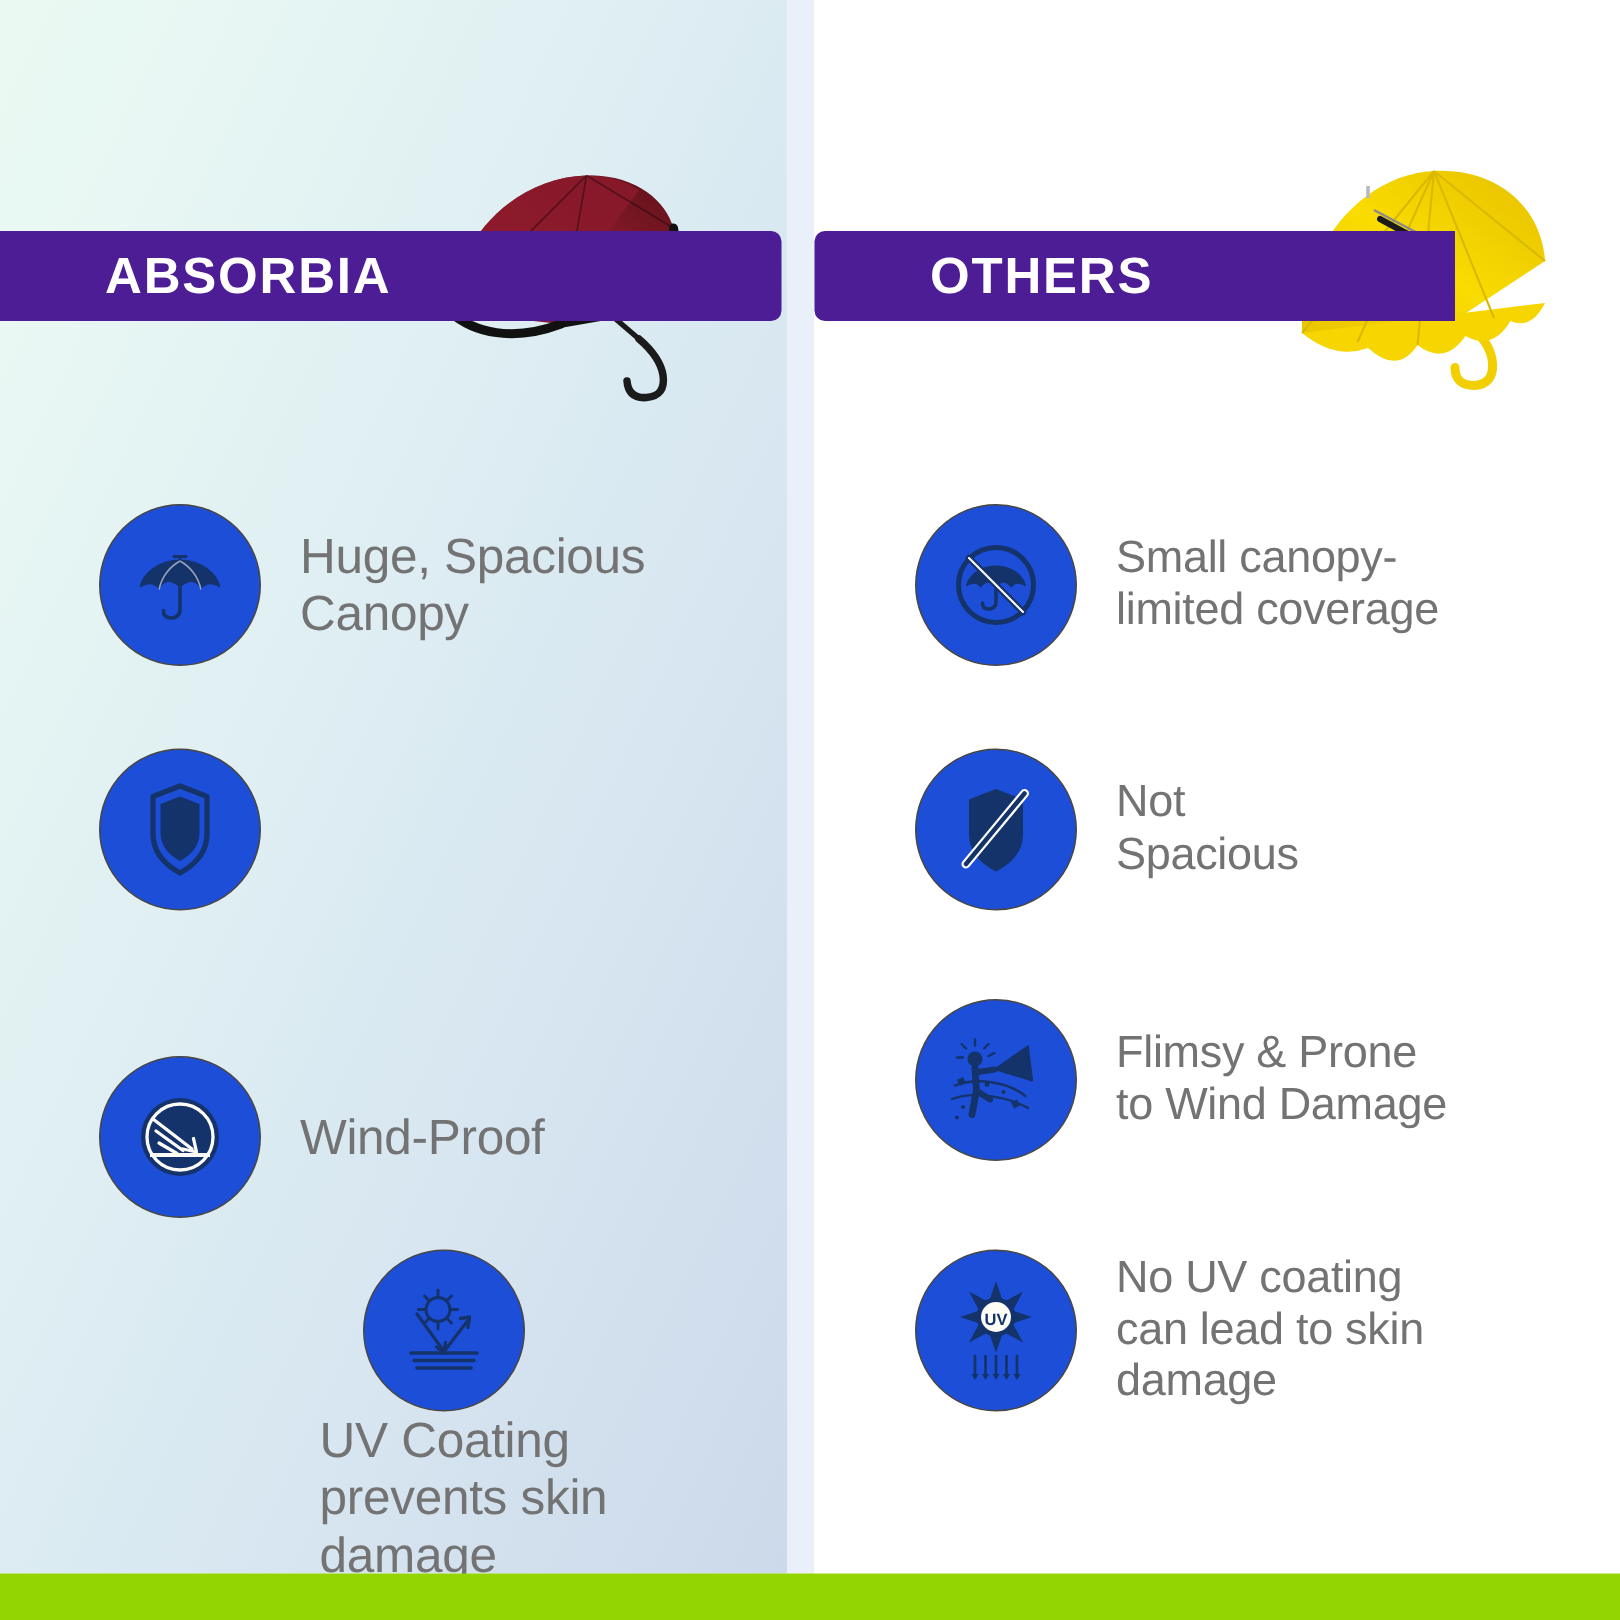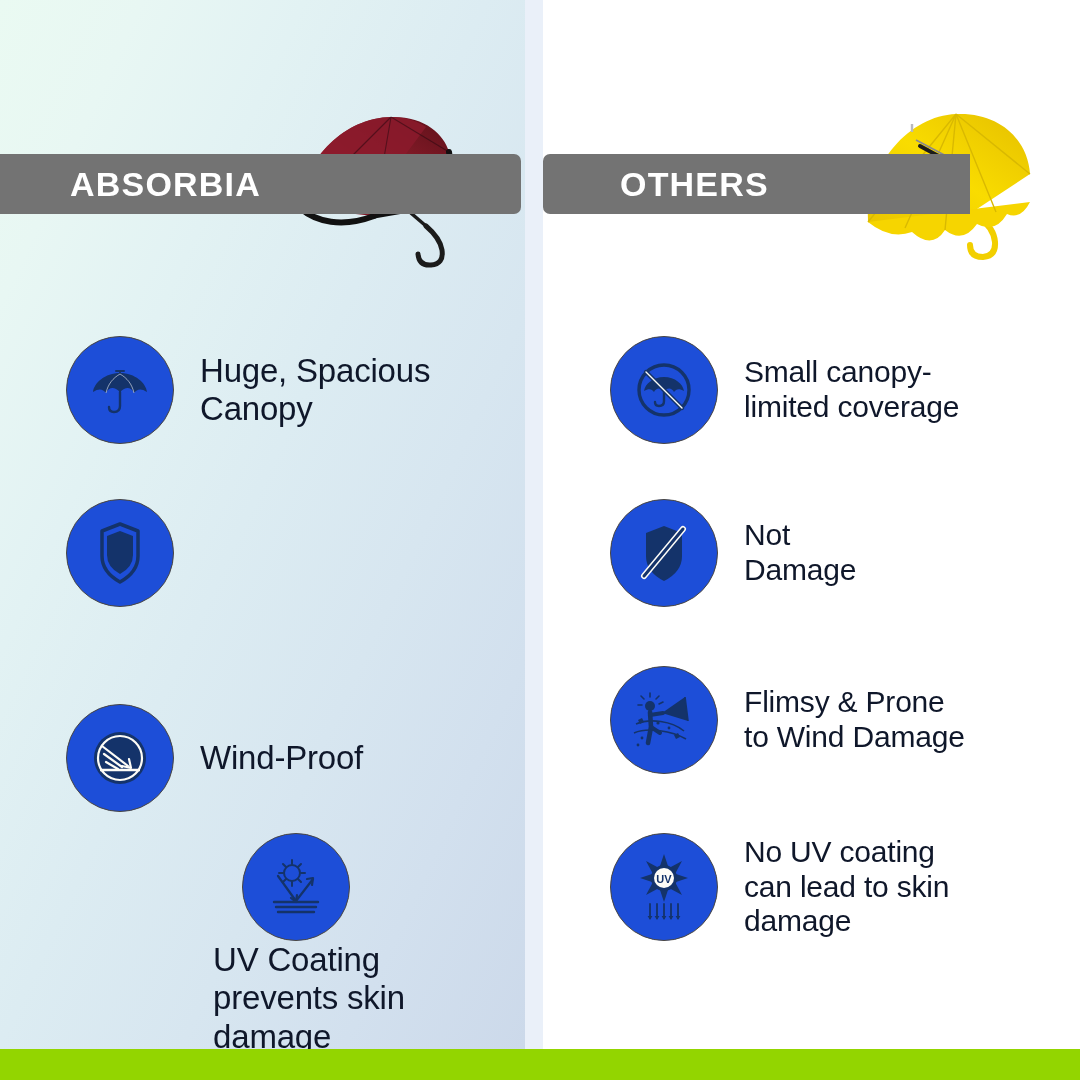--- a/index.html
+++ b/index.html
@@ -25,21 +25,21 @@
     background:#ffffff;
   }
   .bottom-bar{
     position:absolute;left:0;top:1049px;width:1080px;height:31px;
     background:#93d500;
   }
 
   
   .banner{
     position:absolute;height:60px;
-    background:#737373;
+    background:#4c1d95;
     display:flex;align-items:center;
     box-sizing:border-box;
   }
   .banner-left{left:0;top:154px;width:521px;border-radius:0 7px 7px 0;padding-left:70px;}
   .banner-right{left:543px;top:154px;width:427px;border-radius:7px 0 0 7px;padding-left:77px;}
   .banner-title{
     color:#ffffff;
     font-size:34px;
     font-weight:bold;
     letter-spacing:1.2px;
@@ -66,21 +66,21 @@
     border-radius:50%;
     background:#1d4ed8;
     border:1.6px solid #4a4640;
     display:flex;align-items:center;justify-content:center;
     box-sizing:border-box;
   }
   .icon-circle svg{display:block;}
 
   .row-label{
     margin-left:26px;
-    color:#0f172a;
+    color:#737373;
     font-size:33px;
     line-height:1.16;
     font-weight:normal;
     letter-spacing:-0.2px;
     white-space:pre-line;
   }
   .row.right .row-label{font-size:30px;}
 </style>
 </head>
 <body>
@@ -218,21 +218,21 @@
 
     <div class="row right" style="top:499px;">
       <div class="icon-circle">
         <svg width="62" height="66" viewBox="0 0 62 66">
           <path d="M31 6 L49 13 L49 36 q0 16 -18 25 q-18 -9 -18 -25 L13 13 Z" fill="#14336a"></path>
           <path d="M50 9 L11 56" stroke="#fdfcf7" stroke-width="6" stroke-linecap="round"></path>
           <path d="M50 9 L11 56" stroke="#14336a" stroke-width="3" stroke-linecap="round"></path>
         </svg>
       </div>
       <div class="row-label">Not
-Damage</div>
+Spacious</div>
     </div>
 
     <div class="row right" style="top:666px;">
       <div class="icon-circle">
         <svg width="72" height="66" viewBox="0 0 72 66">
 
           <path d="M34 26 L57 10 L60 34 Z" fill="#14336a"></path>
           <path d="M57 10 L60 34" stroke="#14336a" stroke-width="1.6"></path>
 
           <circle cx="22" cy="19" r="5" fill="#14336a"></circle>

